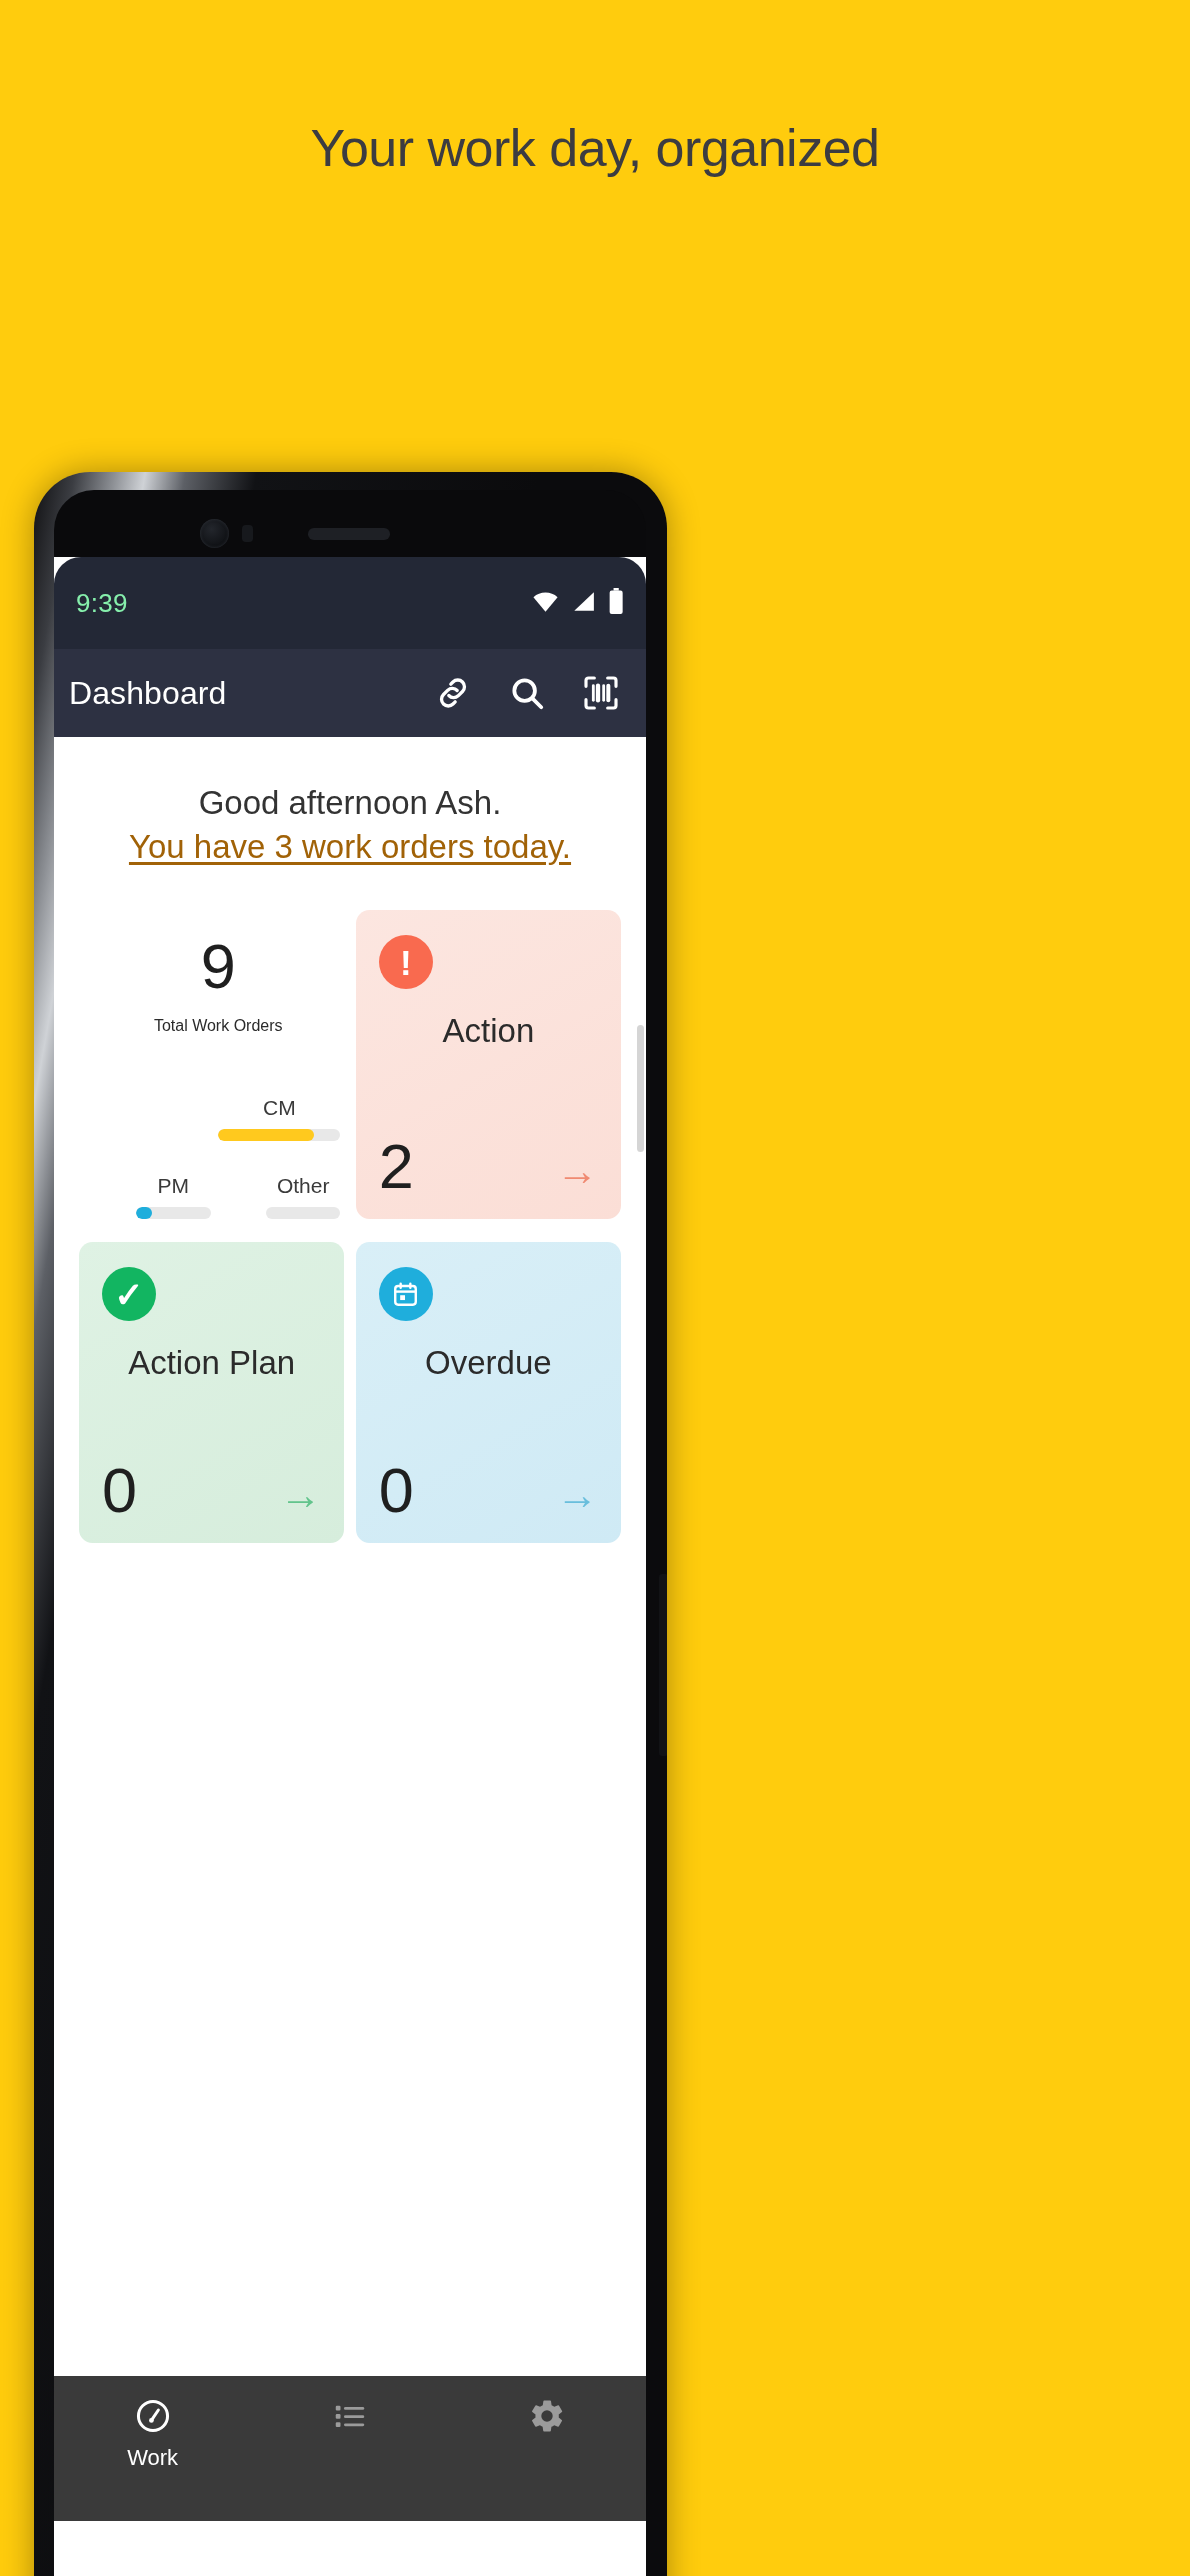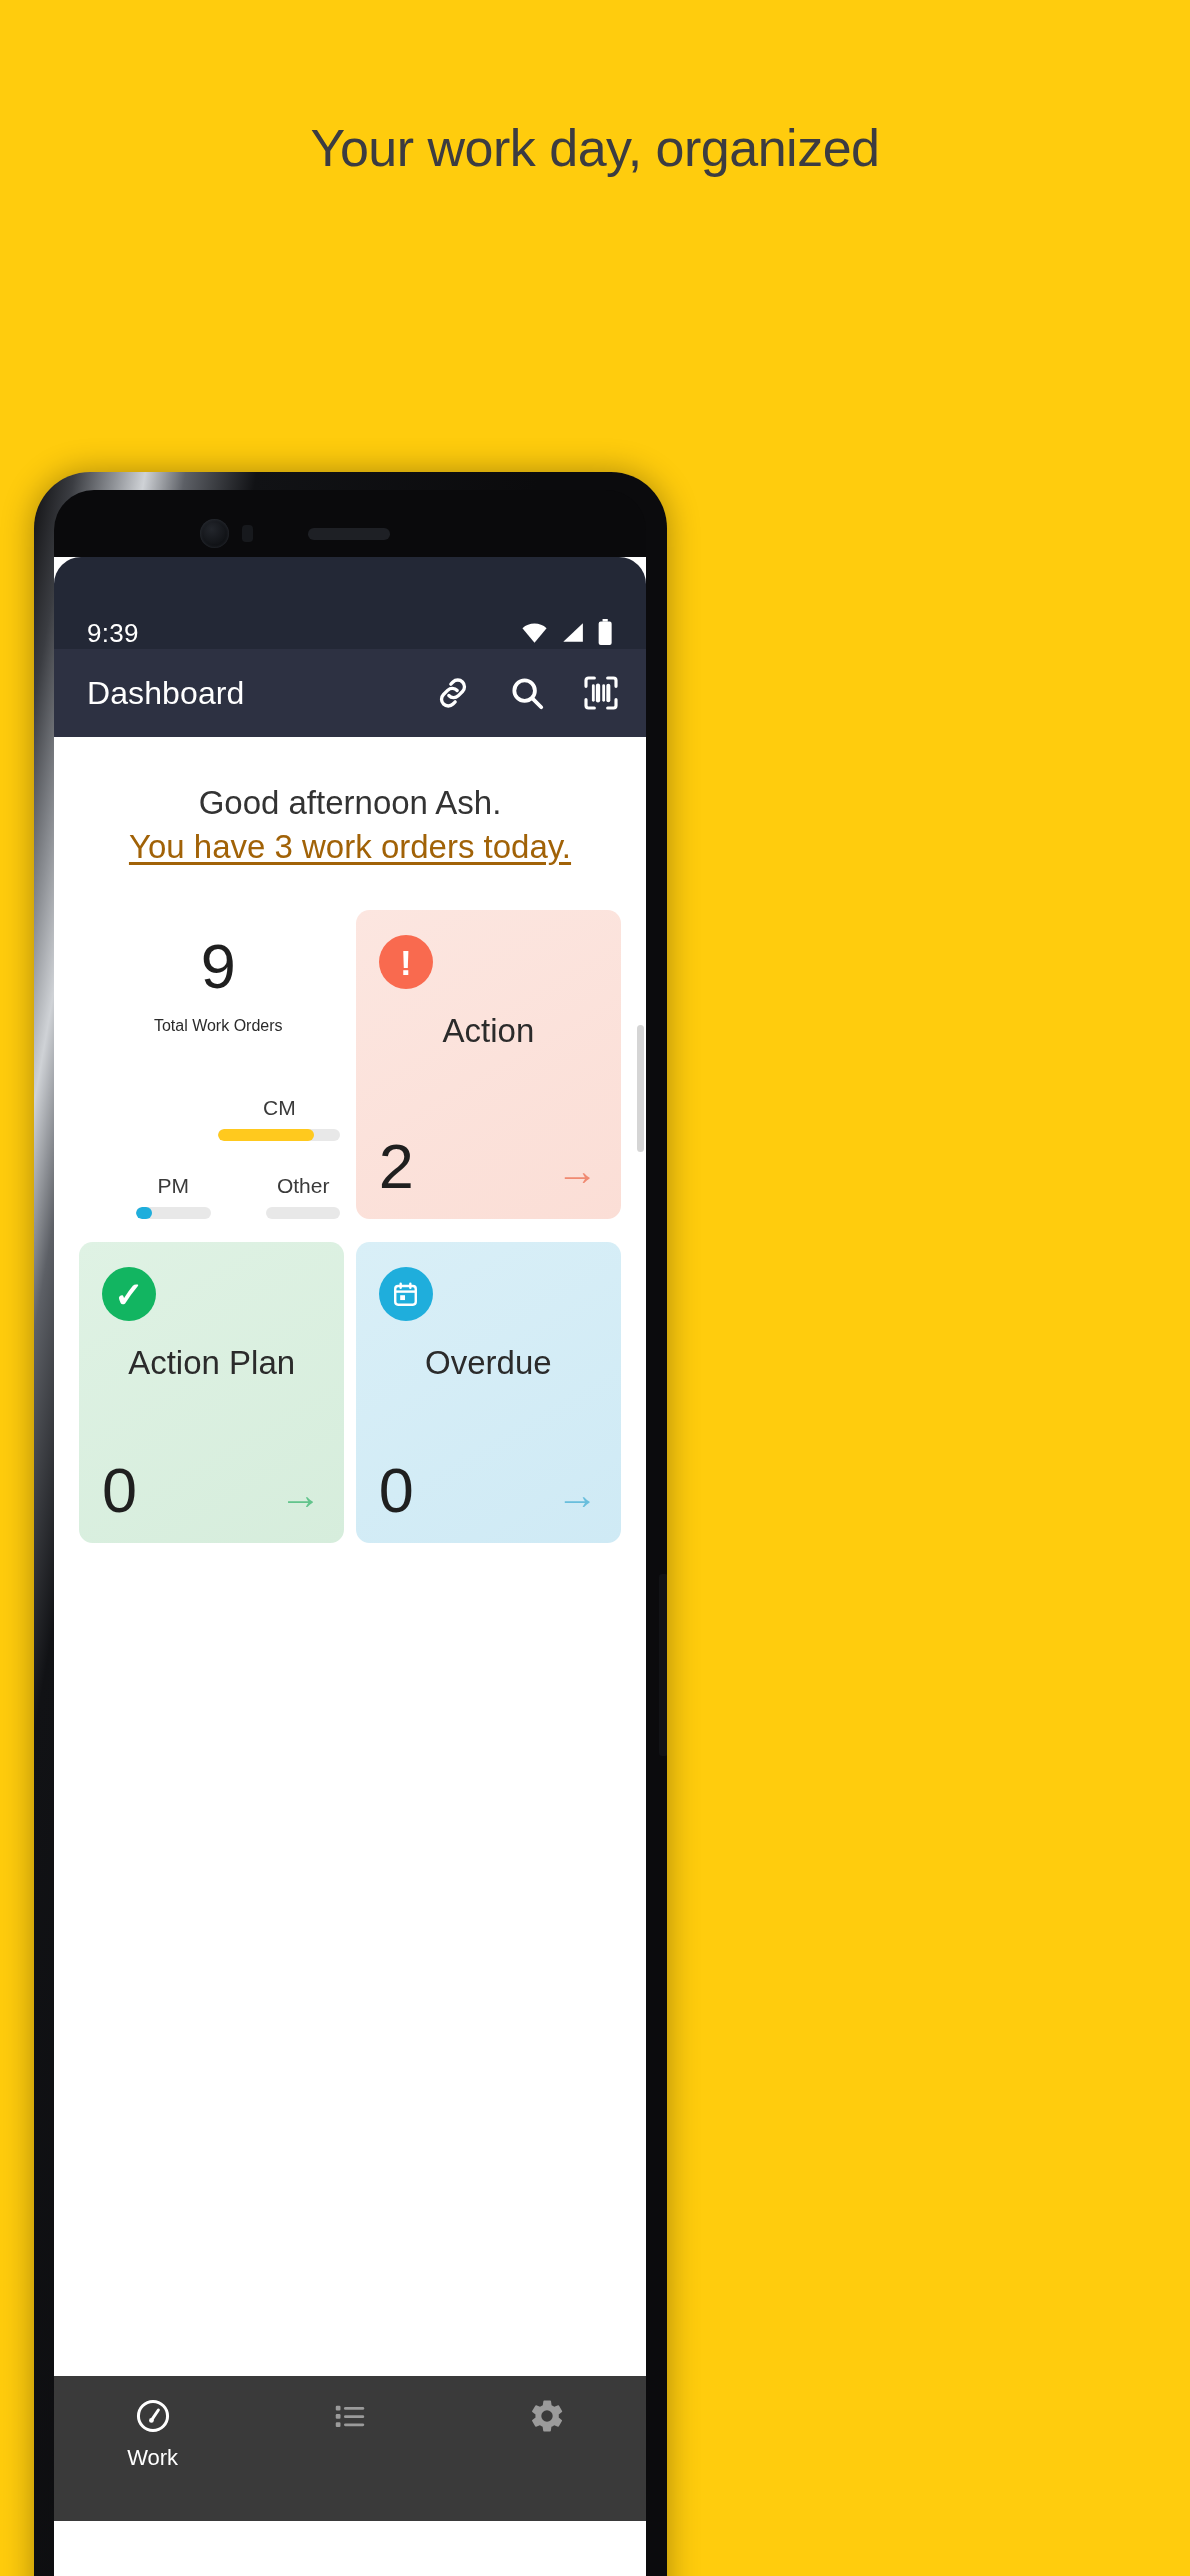--- a/index.html
+++ b/index.html
@@ -68,37 +68,37 @@
     background: #ffffff;
     overflow: hidden;
   }
 
   
   .status-bar {
     position: relative;
     height: 92px;
     background: #232836;
     border-radius: 27px 27px 0 0;
-    display: flex; align-items: flex-end;
-    padding: 0 33px;
-    color: #ffffff;
+    display: flex; align-items: center;
+    padding: 0 22px;
+    color: #86efac;
   }
   .status-time { font-size: 26px; font-weight: 400; letter-spacing: 0.3px; }
   .status-icons {
     margin-left: auto;
     display: flex; align-items: center; gap: 10.5px;
   }
   .ico-wifi, .ico-signal, .ico-batt { display: block; }
 
   
   .appbar {
     height: 88px;
     background: #2D3142;
     display: flex; align-items: center;
-    padding: 0 25px 0 33px;
+    padding: 0 25px 0 15px;
   }
   .appbar-title {
     font-size: 32px; font-weight: 500; color: #ffffff;
     letter-spacing: 0.1px;
   }
   .appbar-actions {
     margin-left: auto; display: flex; align-items: center; gap: 35px;
   }
   .appbar-actions > span { display: block; line-height: 0; cursor: pointer; }
 

